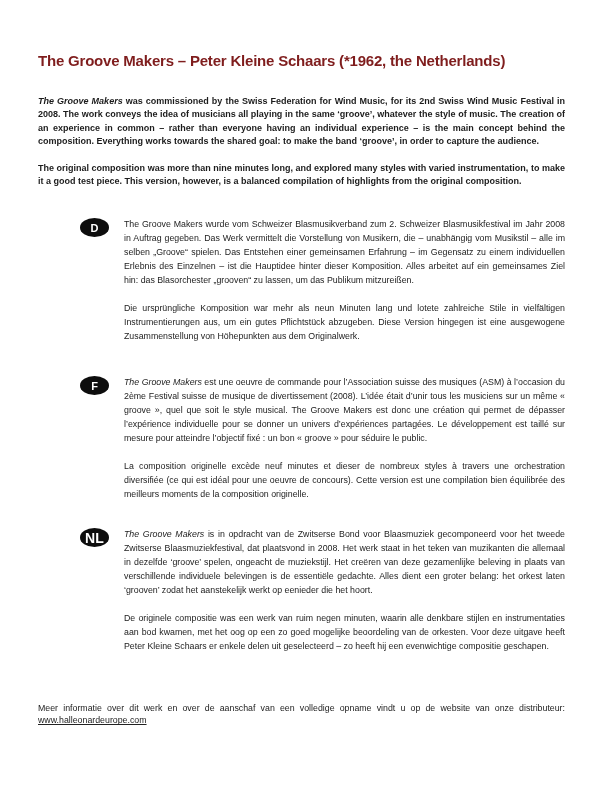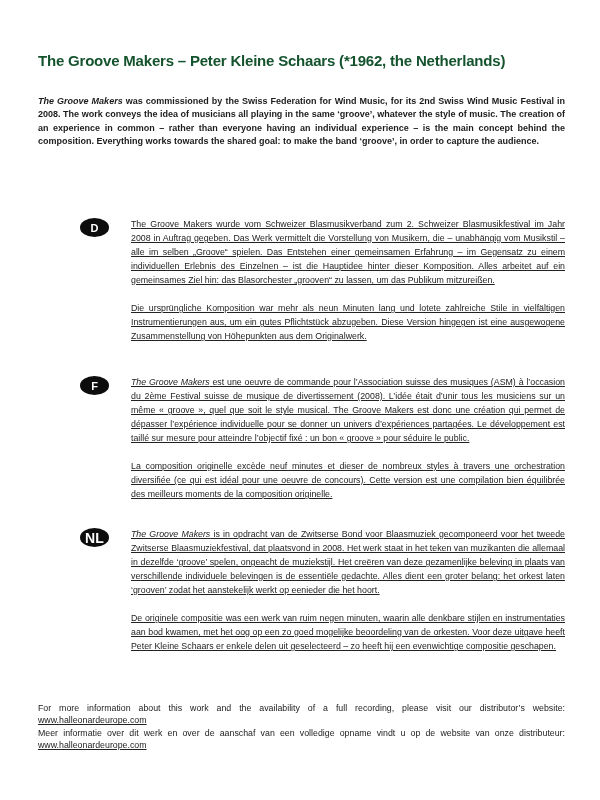--- a/index.html
+++ b/index.html
@@ -11,21 +11,21 @@
     overflow: hidden;
     position: relative;
   }
   .page { position: absolute; inset: 0; background: #fff; }
 
   .title {
     position: absolute;
     left: 38px; top: 42px; width: 540px;
     font-size: 15px; font-weight: bold;
     letter-spacing: -0.2px;
-    color: #14532d;
+    color: #7f1d1d;
   }
 
   .intro {
     position: absolute;
     left: 38px; top: 95px; width: 527px;
     font-size: 9px; font-weight: bold;
     line-height: 13.4px;
     text-align: justify;
     color: #1c1c1c;
   }
@@ -55,21 +55,21 @@
   .badge.two  { font-size: 14px; letter-spacing: 0.2px; }
 
   .lang-text {
     margin-left: 11px;
     width: 445px;
     font-size: 8.8px;
     line-height: 14px;
     text-align: justify;
     color: #222222;
   }
-  .lang-text p { margin: 0 0 14px 11px; text-decoration: underline; }
+  .lang-text p { margin: 0 0 14px 4px; }
   .lang-text p:last-child { margin-bottom: 0; }
 
   .footer {
     position: absolute;
     left: 38px; top: 702px; width: 527px;
     font-size: 8.8px;
     line-height: 12.4px;
     text-align: justify;
     color: #222222;
   }
@@ -82,20 +82,21 @@
 </style>
 </head>
 <body>
 
 <div class="page">
 
   <h1 class="title">The Groove Makers – Peter Kleine Schaars (*1962, the Netherlands)</h1>
 
   <div class="intro">
     <p><span class="lead-italic">The Groove Makers</span><span> was commissioned by the Swiss Federation for Wind Music, for its 2nd Swiss Wind Music Festival in 2008. The work conveys the idea of musicians all playing in the same ‘groove’, whatever the style of music. The creation of an experience in common – rather than everyone having an individual experience – is the main concept behind the composition. Everything works towards the shared goal: to make the band ‘groove’, in order to capture the audience.</span></p>
+    <p>The original composition was more than nine minutes long, and explored many styles with varied instrumentation, to make it a good test piece. This version, however, is a balanced compilation of highlights from the original composition.</p>
   </div>
 
   <div class="lang-section sec-d">
     <div class="badge one">D</div>
     <div class="lang-text">
       <p><span>The Groove Makers wurde vom Schweizer Blasmusikverband zum 2. Schweizer Blasmusikfestival im Jahr 2008 in Auftrag gegeben. Das Werk vermittelt die Vorstellung von Musikern, die – unabhängig vom Musikstil – alle im selben „Groove“ spielen. Das Entstehen einer gemeinsamen Erfahrung – im Gegensatz zu einem individuellen Erlebnis des Einzelnen – ist die Hauptidee hinter dieser Komposition. Alles arbeitet auf ein gemeinsames Ziel hin: das Blasorchester „grooven“ zu lassen, um das Publikum mitzureißen.</span></p>
       <p>Die ursprüngliche Komposition war mehr als neun Minuten lang und lotete zahlreiche Stile in vielfältigen Instrumentierungen aus, um ein gutes Pflichtstück abzugeben. Diese Version hingegen ist eine ausgewogene Zusammenstellung von Höhepunkten aus dem Originalwerk.</p>
     </div>
   </div>
 
@@ -109,17 +110,16 @@
 
   <div class="lang-section sec-nl">
     <div class="badge two">NL</div>
     <div class="lang-text">
       <p><span class="lead-italic">The Groove Makers</span><span> is in opdracht van de Zwitserse Bond voor Blaasmuziek gecomponeerd voor het tweede Zwitserse Blaasmuziekfestival, dat plaatsvond in 2008. Het werk staat in het teken van muzikanten die allemaal in dezelfde ‘groove’ spelen, ongeacht de muziekstijl. Het creëren van deze gezamenlijke beleving in plaats van verschillende individuele belevingen is de essentiële gedachte. Alles dient een groter belang: het orkest laten ‘grooven’ zodat het aanstekelijk werkt op eenieder die het hoort.</span></p>
       <p>De originele compositie was een werk van ruim negen minuten, waarin alle denkbare stijlen en instrumentaties aan bod kwamen, met het oog op een zo goed mogelijke beoordeling van de orkesten. Voor deze uitgave heeft Peter Kleine Schaars er enkele delen uit geselecteerd – zo heeft hij een evenwichtige compositie geschapen.</p>
     </div>
   </div>
 
   <div class="footer">
-    <p><span>For more information about this work and the availability of a full recording, please visit our distributor’s website: </span><span class="link">www.halleonardeurope.com</span></p>
     <p><span>Meer informatie over dit werk en over de aanschaf van een volledige opname vindt u op de website van onze distributeur: </span><span class="link">www.halleonardeurope.com</span></p>
   </div>
 
 </div>
 
 </body></html>

